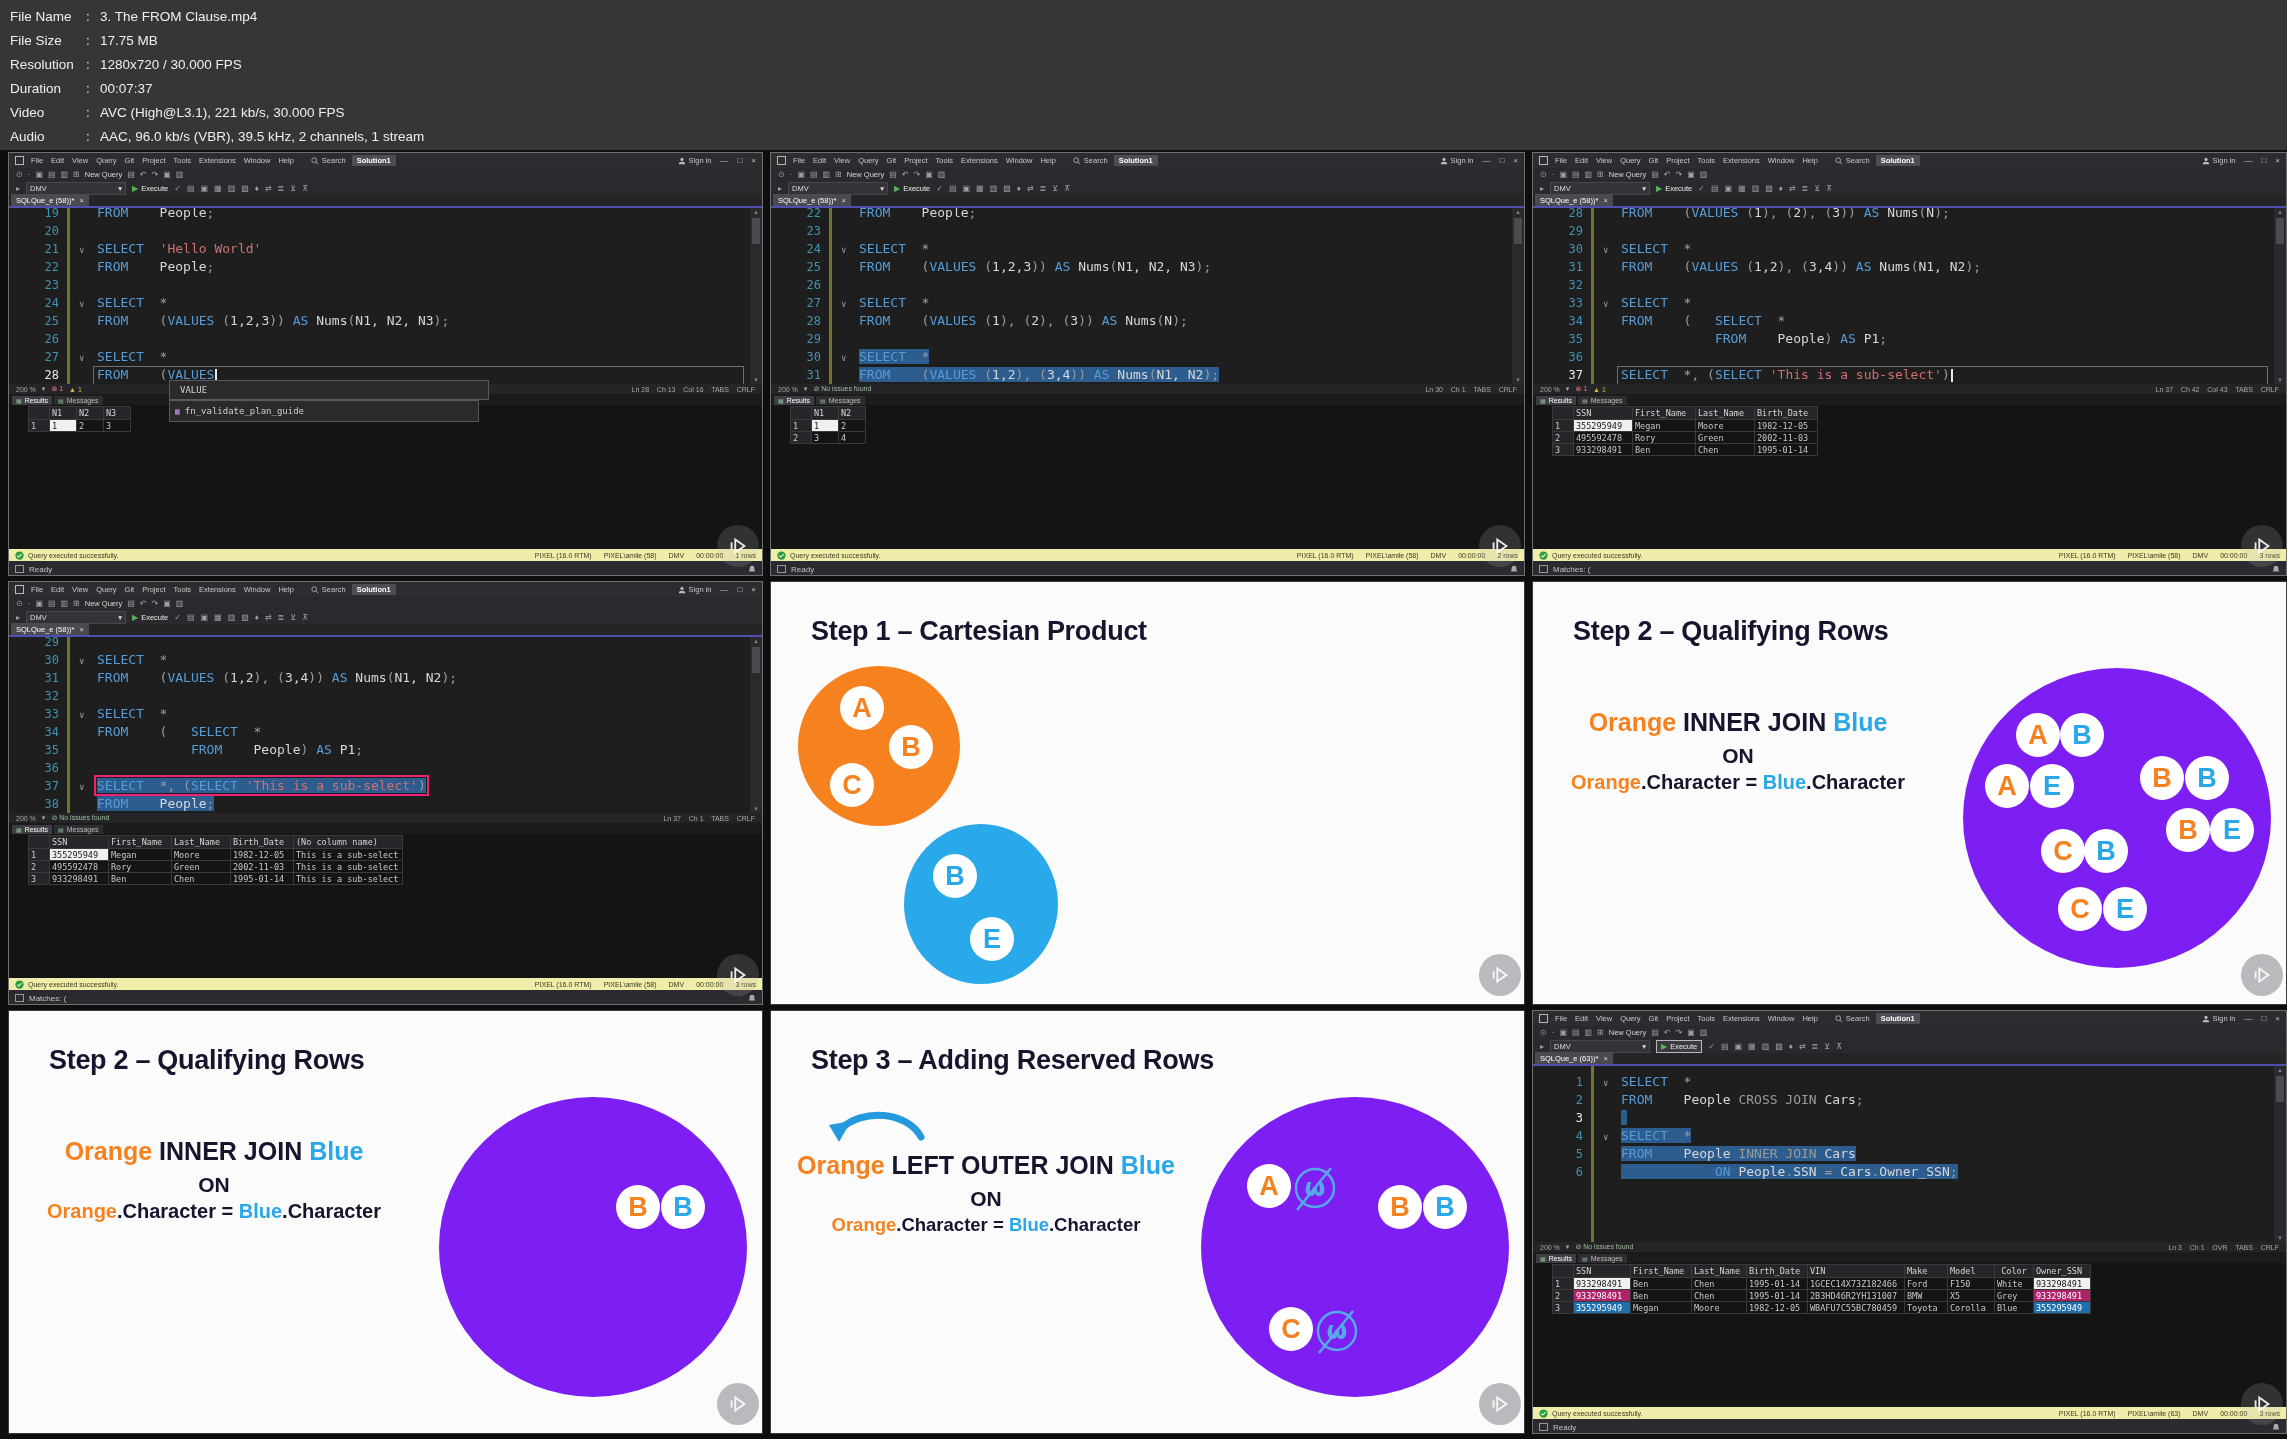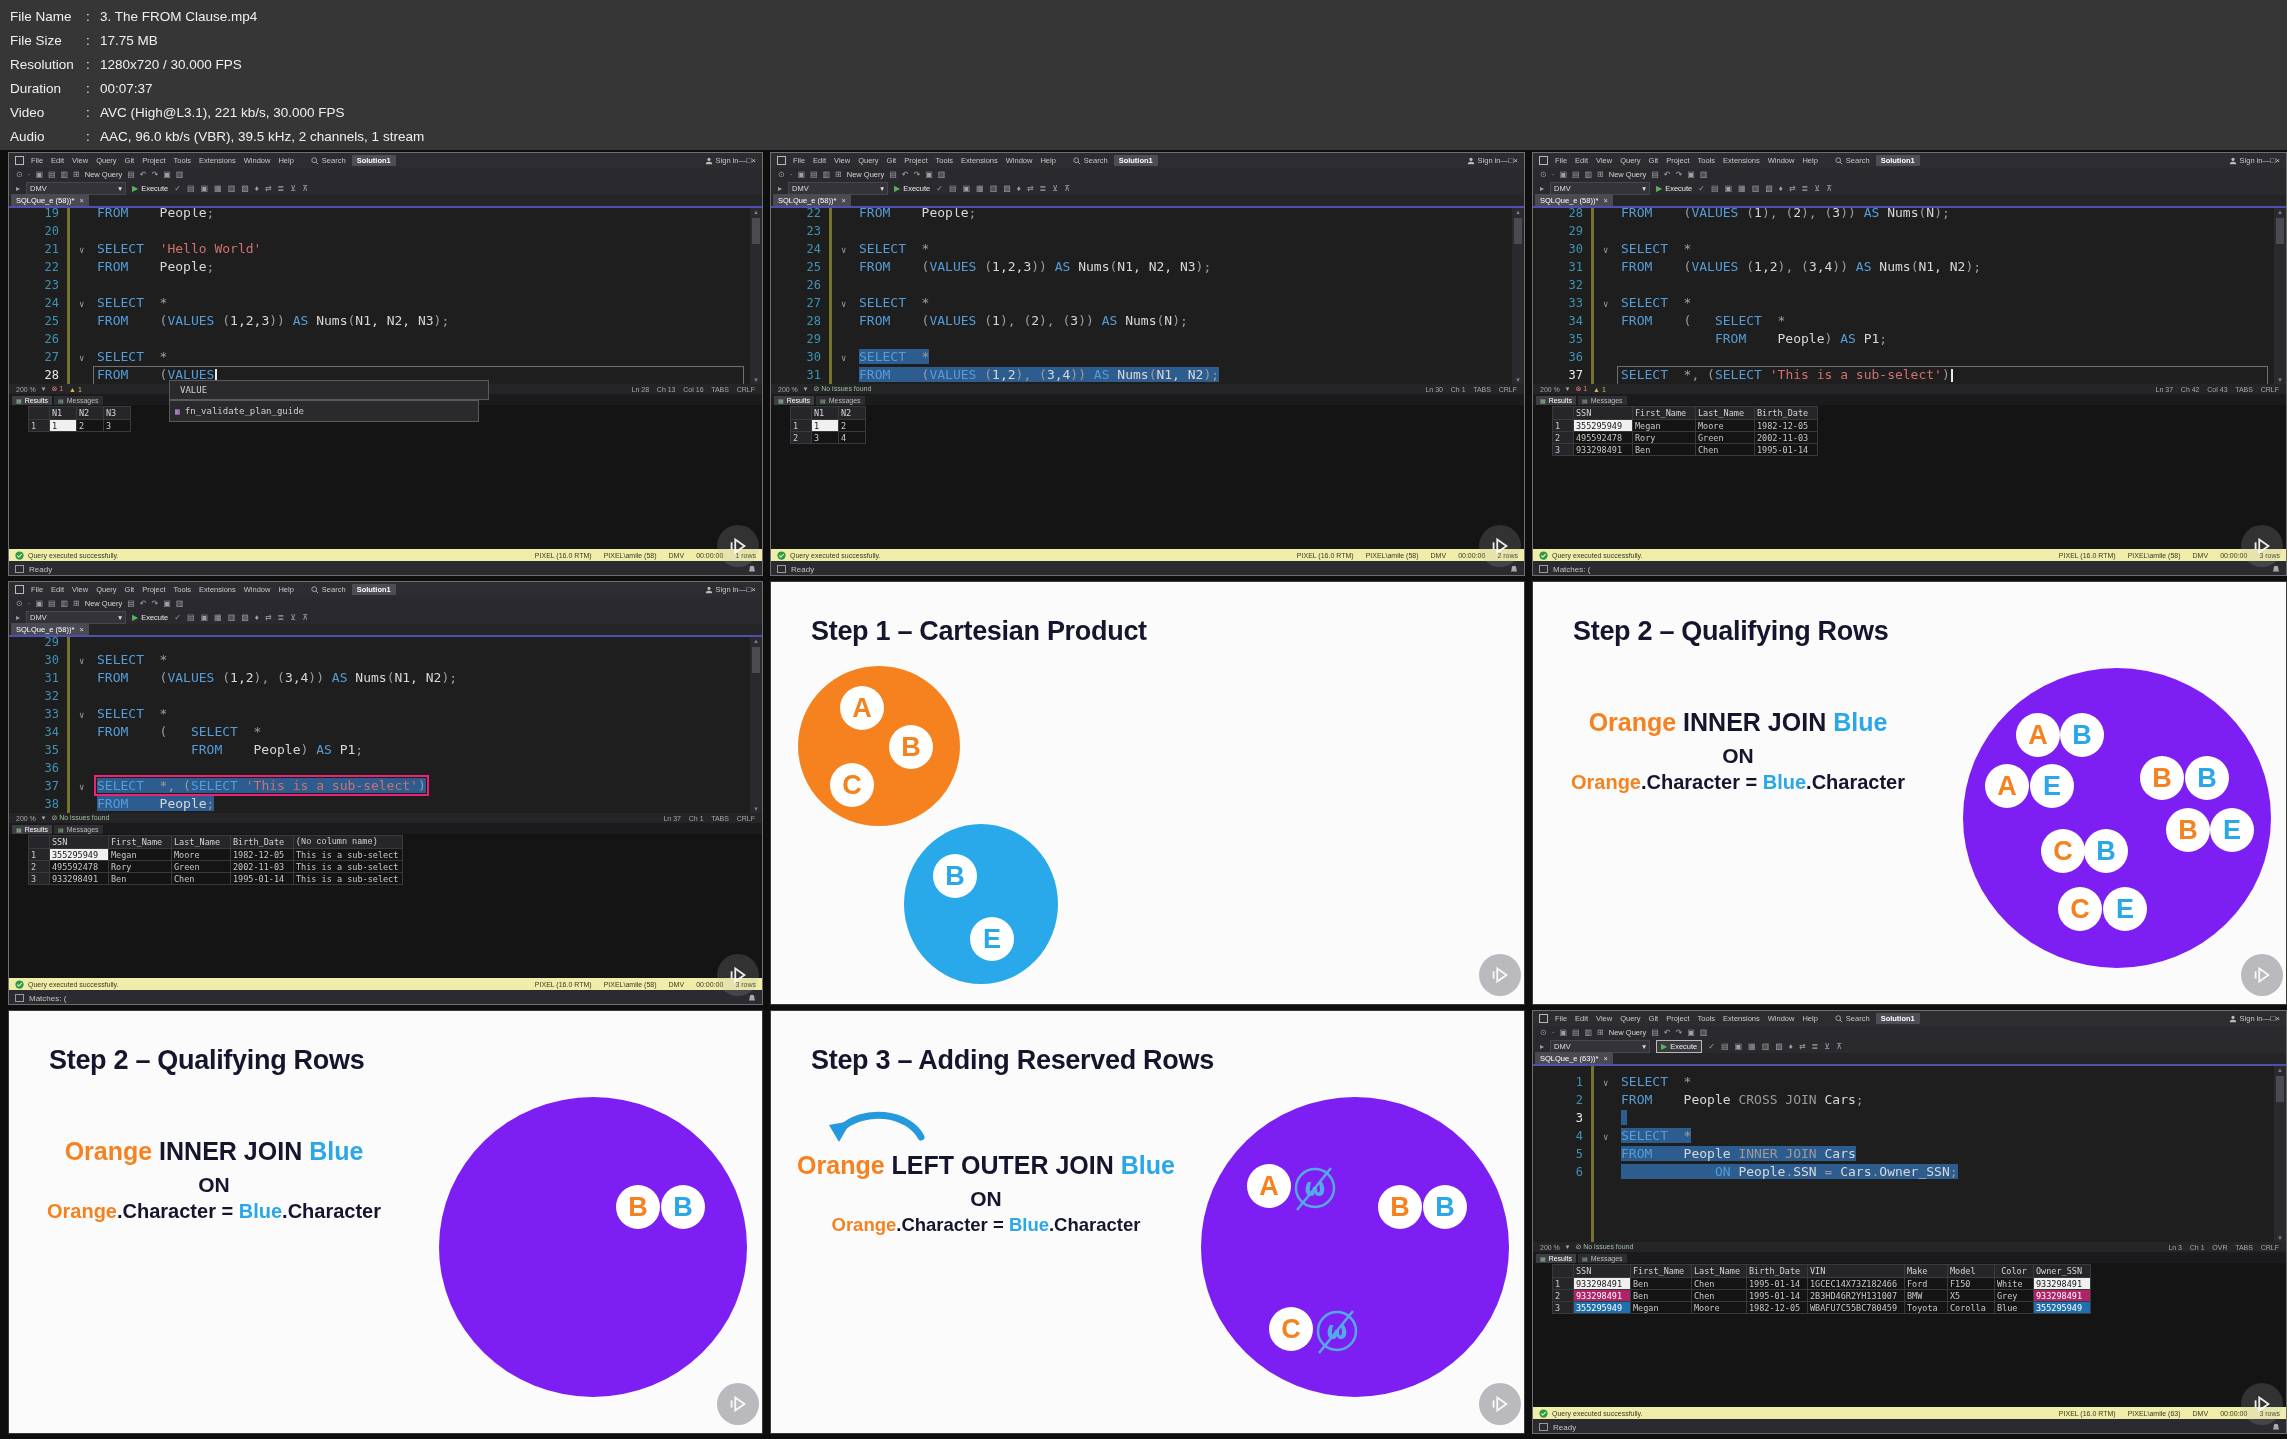--- a/index.html
+++ b/index.html
@@ -15,21 +15,21 @@
   .frame{position:absolute;width:755px;height:424px;overflow:hidden;box-sizing:border-box;}
   .ssms{background:#1e1e1e;border:1px solid #6f6f6f;}
   .slide{background:#fbfbfb;border:1px solid #3a3a3a;}
   
   .tbar{position:absolute;left:0;top:0;right:0;height:15px;background:#2c2c31;display:flex;
         align-items:center;gap:6px;padding:0 6px;font-size:7.5px;color:#c9c9c9;}
   .appicon{width:7px;height:7px;border:1px solid #b9b9b9;flex:0 0 auto;}
   .mitem{padding:0 1px;}
   .search{display:flex;align-items:center;gap:3px;margin-left:10px;}
   .soln{background:#4d4d55;color:#fff;padding:1px 5px;border-radius:1px;font-weight:bold;}
-  .tright{margin-left:auto;display:flex;align-items:center;}
+  .tright{margin-left:auto;display:flex;align-items:center;gap:9px;}
   .signin{display:flex;gap:3px;align-items:center;}
   .wbtn{font-size:8px;}
   
   .tb1{position:absolute;top:15px;left:0;right:0;height:13px;background:#2a2a2e;display:flex;
        align-items:center;gap:5px;padding:0 7px;font-size:7.5px;color:#b9b9b9;}
   .tb2{position:absolute;top:28px;left:0;right:0;height:14px;background:#2a2a2e;display:flex;
        align-items:center;gap:6px;padding:0 7px;font-size:7.5px;color:#b9b9b9;}
   .ticon{font-size:8px;color:#9fa0a6;}
   .tlabel{color:#d5d5d5;}
   .combo{width:92px;height:11px;background:#333338;border:1px solid #46464c;display:flex;
@@ -807,21 +807,21 @@
           <span>Messages</span>
         </span>
       </div>
       <div class="grid">
         <div class="grow ghead">
           <span class="gcell gnum">&nbsp;</span>
           <span class="gcell ghcell" style="width: 54px;">SSN</span>
           <span class="gcell ghcell" style="width: 58px;">First_Name</span>
           <span class="gcell ghcell" style="width: 54px;">Last_Name</span>
           <span class="gcell ghcell" style="width: 58px;">Birth_Date</span>
-          <span class="gcell ghcell" style="width: 104px; font-family: Liberation Mono, monospace;">(No column name)</span>
+          <span class="gcell ghcell" style="width: 104px;">(No column name)</span>
         </div>
         <div class="grow">
           <span class="gcell gnum">1</span>
           <span class="gcell wcell" style="width: 54px;">355295949</span>
           <span class="gcell" style="width: 58px;">Megan</span>
           <span class="gcell" style="width: 54px;">Moore</span>
           <span class="gcell" style="width: 58px;">1982-12-05</span>
           <span class="gcell" style="width: 104px;">This is a sub-select</span>
         </div>
         <div class="grow">

